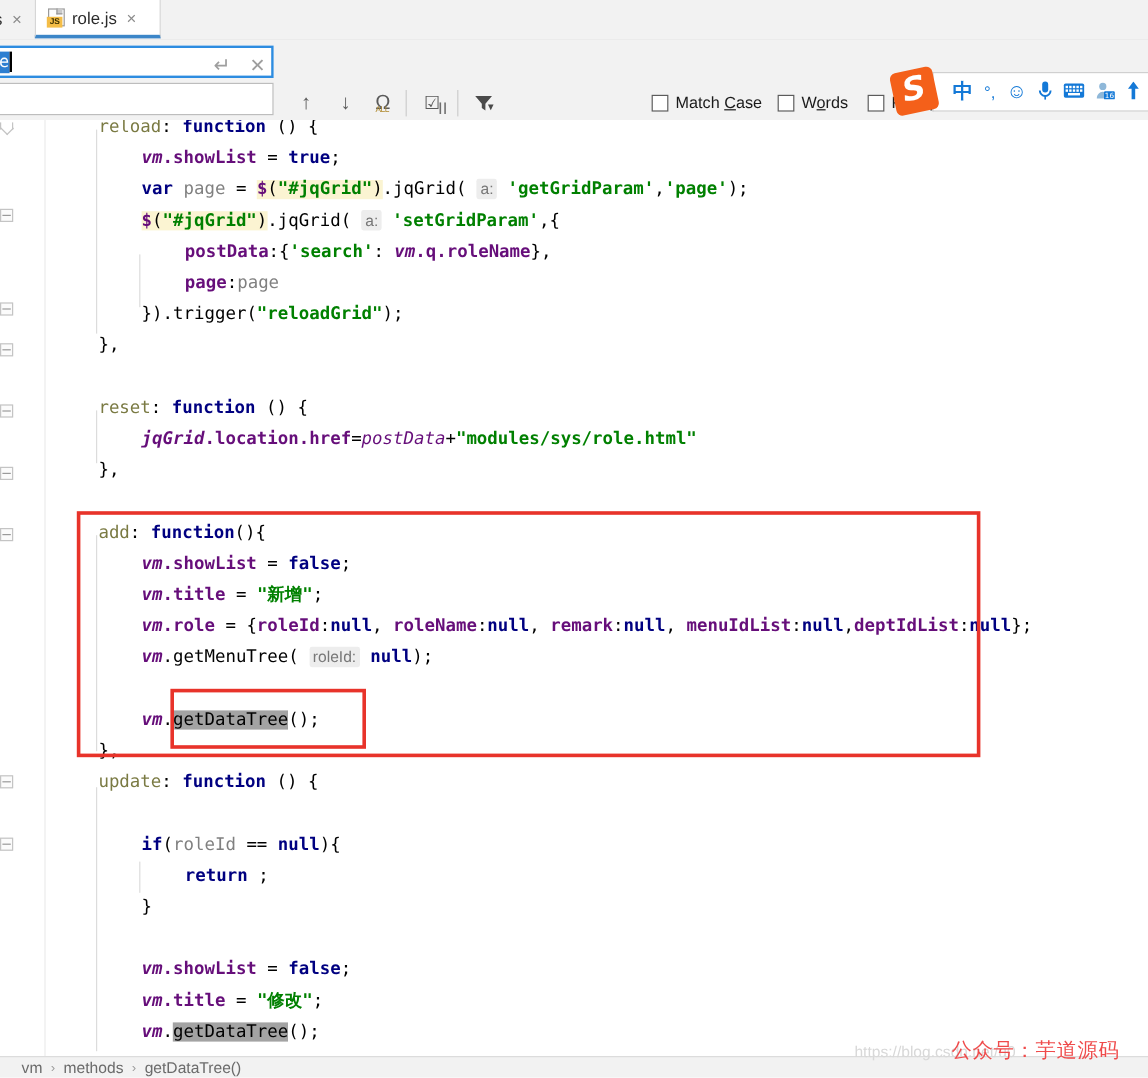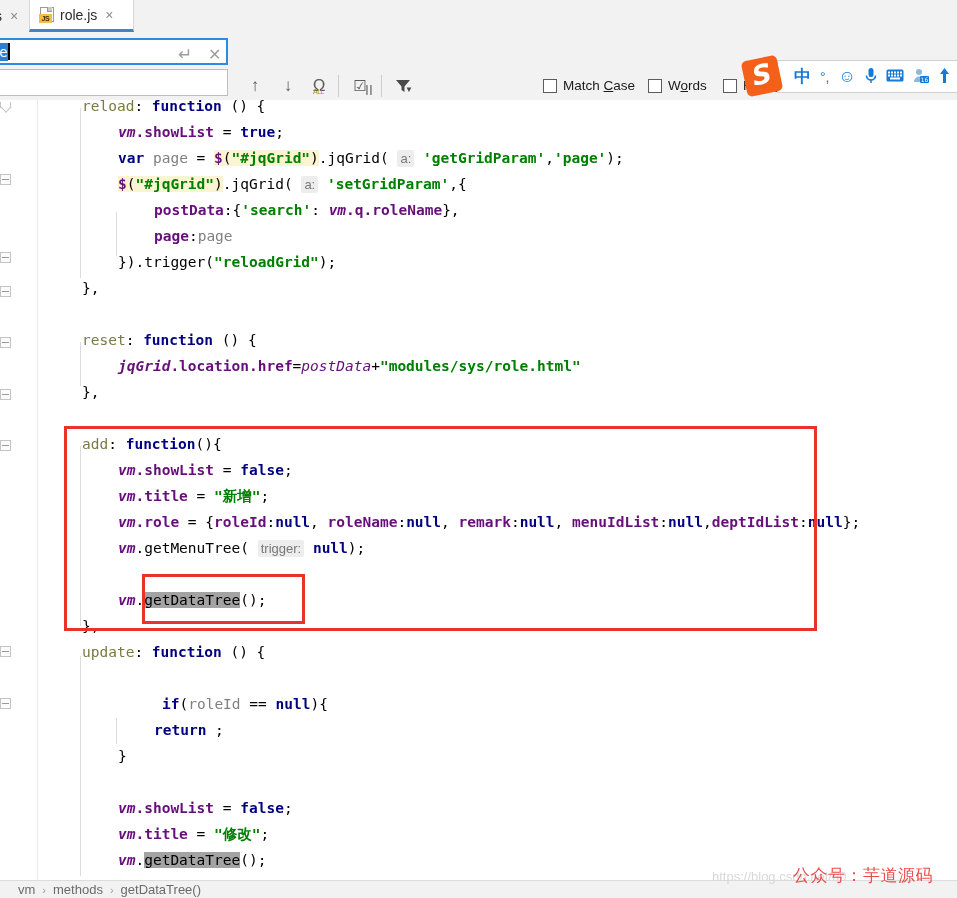--- a/index.html
+++ b/index.html
@@ -400,26 +400,26 @@
   <div class="ln" style="top:175px;left:22px;"><span class="plain">},</span></div>
 
   <div class="ln" style="top:227px;left:22px;"><span class="fn">reset</span><span class="plain">: </span><span class="kw">function</span><span class="plain"> () {</span></div>
   <div class="ln" style="top:253px;left:58px;"><span class="vm">jqGrid</span><span class="prop">.location.href</span><span class="plain">=</span><span class="italic" style="color:#660e7a;font-style:italic;">postData</span><span class="plain">+</span><span class="str">"modules/sys/role.html"</span></div>
   <div class="ln" style="top:279px;left:22px;"><span class="plain">},</span></div>
 
   <div class="ln" style="top:331px;left:22px;"><span class="fn">add</span><span class="plain">: </span><span class="kw">function</span><span class="plain">(){</span></div>
   <div class="ln" style="top:357px;left:58px;"><span class="vm">vm</span><span class="prop">.showList</span><span class="plain"> = </span><span class="kw">false</span><span class="plain">;</span></div>
   <div class="ln" style="top:383px;left:58px;"><span class="vm">vm</span><span class="prop">.title</span><span class="plain"> = </span><span class="str">"新增"</span><span class="plain">;</span></div>
   <div class="ln" style="top:409px;left:58px;"><span class="vm">vm</span><span class="prop">.role</span><span class="plain"> = {</span><span class="prop">roleId</span><span class="plain">:</span><span class="kw">null</span><span class="plain">, </span><span class="prop">roleName</span><span class="plain">:</span><span class="kw">null</span><span class="plain">, </span><span class="prop">remark</span><span class="plain">:</span><span class="kw">null</span><span class="plain">, </span><span class="prop">menuIdList</span><span class="plain">:</span><span class="kw">null</span><span class="plain">,</span><span class="prop">deptIdList</span><span class="plain">:</span><span class="kw">null</span><span class="plain">};</span></div>
-  <div class="ln" style="top:435px;left:58px;"><span class="vm">vm</span><span class="plain">.</span><span class="meth">getMenuTree</span><span class="plain">( </span><span class="param">trigger:</span><span class="plain"> </span><span class="kw">null</span><span class="plain">);</span></div>
+  <div class="ln" style="top:435px;left:58px;"><span class="vm">vm</span><span class="plain">.</span><span class="meth">getMenuTree</span><span class="plain">( </span><span class="param">roleId:</span><span class="plain"> </span><span class="kw">null</span><span class="plain">);</span></div>
   <div class="ln" style="top:487px;left:58px;"><span class="vm">vm</span><span class="plain">.</span><span class="hl-yellow">getDataTree</span><span class="plain">();</span></div>
   <div class="ln" style="top:513px;left:22px;"><span class="plain">},</span></div>
 
   <div class="ln" style="top:539px;left:22px;"><span class="fn">update</span><span class="plain">: </span><span class="kw">function</span><span class="plain"> () {</span></div>
-  <div class="ln" style="top:591px;left:58px;margin-left:44px;"><span class="kw">if</span><span class="plain">(</span><span class="local">roleId</span><span class="plain"> == </span><span class="kw">null</span><span class="plain">){</span></div>
+  <div class="ln" style="top:591px;left:58px;"><span class="kw">if</span><span class="plain">(</span><span class="local">roleId</span><span class="plain"> == </span><span class="kw">null</span><span class="plain">){</span></div>
   <div class="ln" style="top:617px;left:94px;"><span class="kw">return</span><span class="plain"> ;</span></div>
   <div class="ln" style="top:643px;left:58px;"><span class="plain">}</span></div>
   <div class="ln" style="top:695px;left:58px;"><span class="vm">vm</span><span class="prop">.showList</span><span class="plain"> = </span><span class="kw">false</span><span class="plain">;</span></div>
   <div class="ln" style="top:721px;left:58px;"><span class="vm">vm</span><span class="prop">.title</span><span class="plain"> = </span><span class="str">"修改"</span><span class="plain">;</span></div>
   <div class="ln" style="top:747px;left:58px;"><span class="vm">vm</span><span class="plain">.</span><span class="hl-yellow">getDataTree</span><span class="plain">();</span></div>
 </div>
 
 <div id="redbox-big"></div>
 <div id="redbox-small"></div>
 

